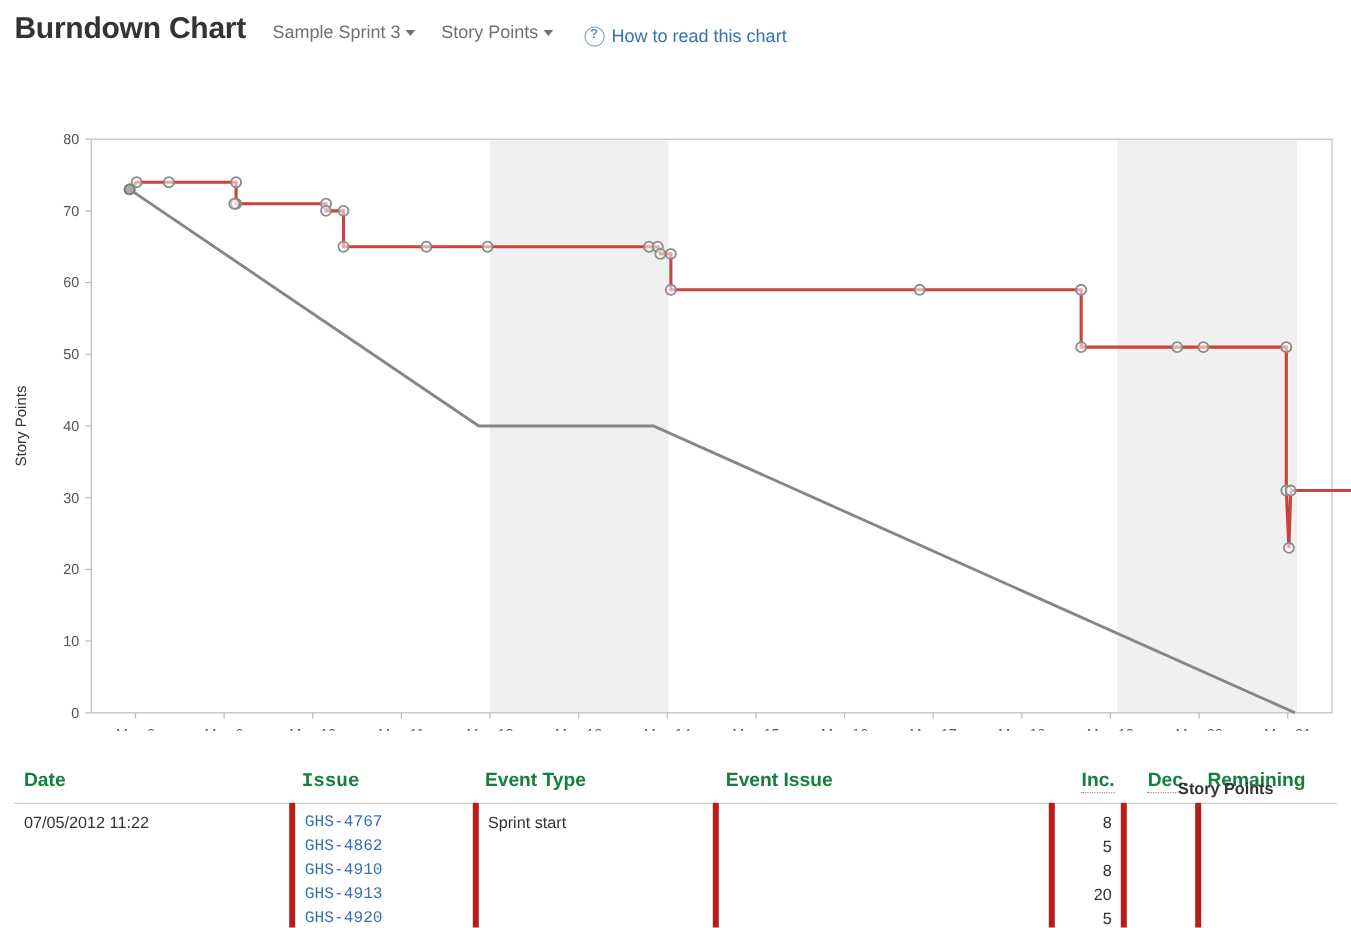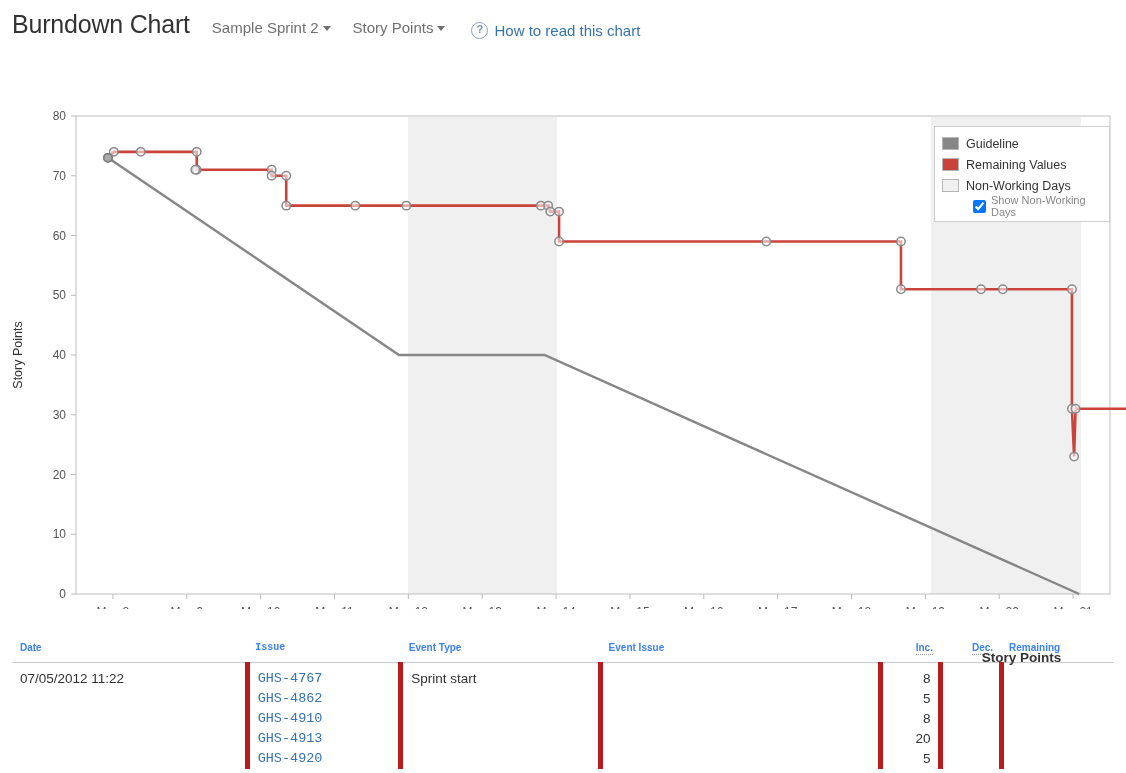--- a/index.html
+++ b/index.html
@@ -18,21 +18,21 @@
 
   
   .header {
     display: flex;
     align-items: baseline;
     padding: 10px 0 0 12px;
     height: 34px;
   }
   .page-title {
     font-size: 25px;
-    font-weight: normal;
+    font-weight: bold;
     color: #333333;
     letter-spacing: -0.2px;
     margin: 0;
   }
   .hdr-dropdown {
     margin-left: 22px;
     font-size: 15px;
     color: #707070;
     cursor: pointer;
     white-space: nowrap;
@@ -151,22 +151,22 @@
   }
   table.events {
     width: 1102px;
     border-collapse: collapse;
     margin-top: 33px;
     font-size: 13.5px;
   }
   table.events th {
     text-align: left;
     font-weight: bold;
-    font-size: 10px;
-    color: #3b82f6;
+    font-size: 16px;
+    color: #15803d;
     padding: 0 8px 9px 8px;
     border-bottom: 1px solid #cccccc;
     vertical-align: bottom;
     white-space: nowrap;
   }
   table.events th.num { text-align: right; }
   .dotted {
     border-bottom: 1px dotted #999999;
     padding-bottom: 1px;
     margin-top: 44px;
@@ -194,21 +194,21 @@
   .col-inc { width: 42px; }
   .col-dec { width: 42px; }
   .col-rem { width: 100px; }
 </style>
 </head>
 <body>
 
 <div class="header">
   <h1 class="page-title">Burndown Chart</h1>
   <div class="hdr-dropdown">
-    <span>Sample Sprint 2</span><span class="caret"></span>
+    <span>Sample Sprint 3</span><span class="caret"></span>
   </div>
   <div class="hdr-dropdown">
     <span>Story Points</span><span class="caret"></span>
   </div>
   <div class="hdr-help">
     <span class="q-icon">?</span>
     <span>How to read this chart</span>
   </div>
 </div>
 
@@ -309,38 +309,20 @@
         <circle cx="1221.0640714285714" cy="484.275" r="4.2" fill="#ffffff" fill-opacity="0.55" stroke="#8a8a8a" stroke-width="1.5"></circle>
         <circle cx="1257.4387142857145" cy="484.275" r="4.2" fill="#ffffff" fill-opacity="0.55" stroke="#8a8a8a" stroke-width="1.5"></circle>
         <circle cx="1257.4387142857145" cy="532.075" r="4.2" fill="#ffffff" fill-opacity="0.55" stroke="#8a8a8a" stroke-width="1.5"></circle>
         <circle cx="1490.2364285714286" cy="532.075" r="4.2" fill="#ffffff" fill-opacity="0.55" stroke="#8a8a8a" stroke-width="1.5"></circle>
         <circle cx="108" cy="113.82499999999999" r="4.2" fill="#a9a9a9" stroke="#7a7a7a" stroke-width="1.5"></circle>
       </g>
     <text id="ylabel" class="axis-label" transform="translate(22,311) rotate(-90)" text-anchor="middle">Story Points</text>
     <text id="xlabel" class="axis-label" x="583" y="598" text-anchor="middle">Time</text>
   </svg>
 
-  <div class="legend">
-    <div class="legend-row">
-      <span class="swatch sw-guideline"></span>
-      <span>Guideline</span>
-    </div>
-    <div class="legend-row">
-      <span class="swatch sw-remaining"></span>
-      <span>Remaining Values</span>
-    </div>
-    <div class="legend-row">
-      <span class="swatch sw-nonwork"></span>
-      <span>Non-Working Days</span>
-    </div>
-    <div class="legend-check-row">
-      <input type="checkbox" id="nwd-check" checked="" style="">
-      <label for="nwd-check">Show Non-Working Days</label>
-    </div>
-  </div>
 </div>
 
 <div class="table-area">
   <div class="sp-group-label">Story Points</div>
   <table class="events">
     <thead>
       <tr>
         <th class="col-date">Date</th>
         <th class="col-issue">Issue</th>
         <th class="col-type">Event Type</th>

